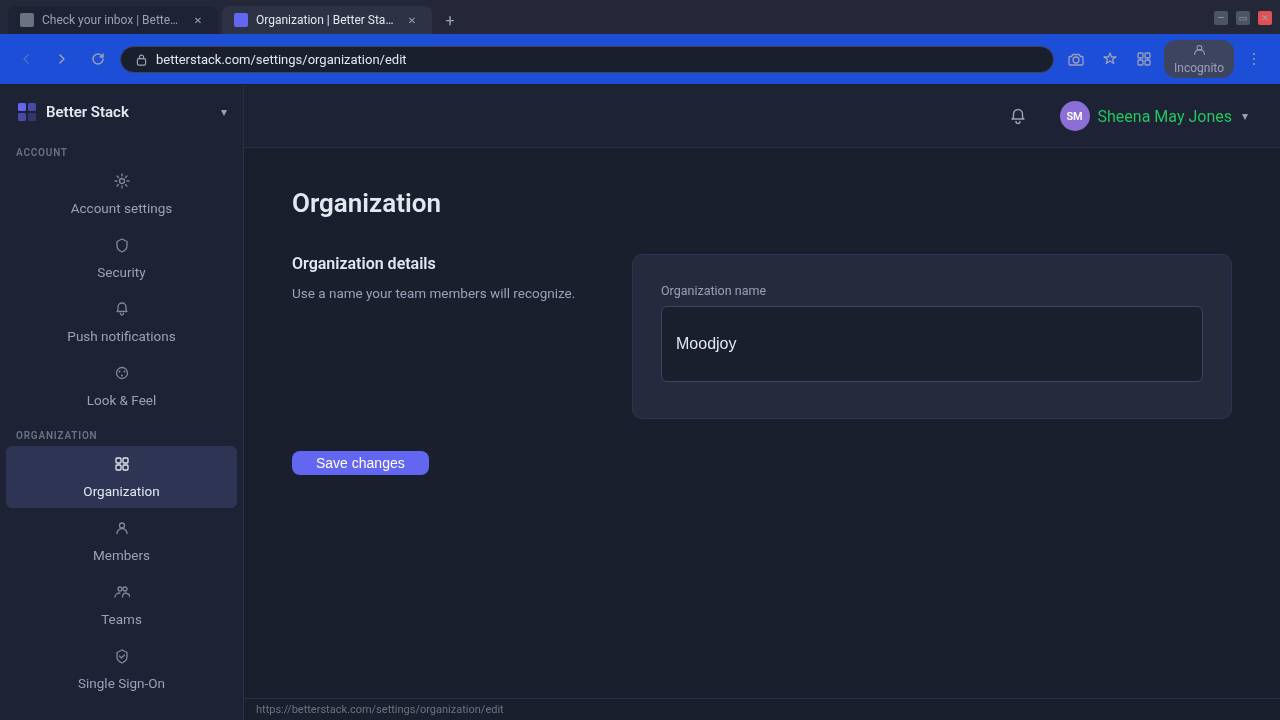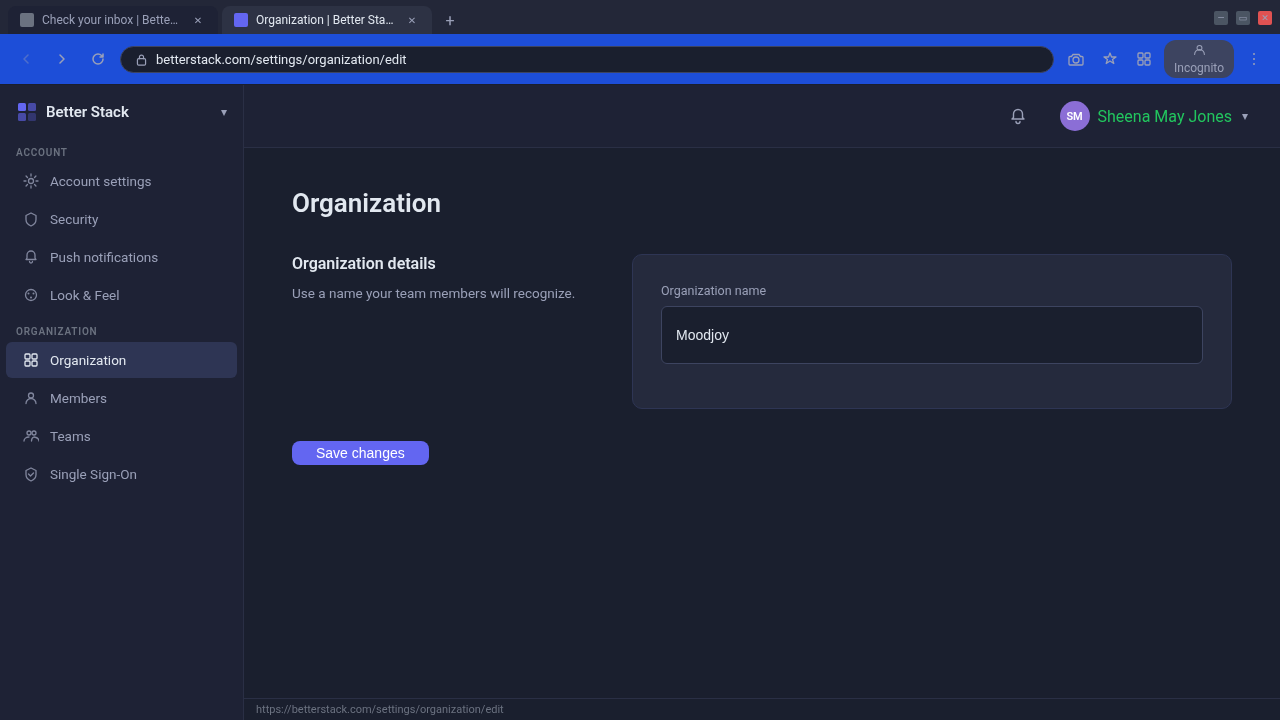--- a/index.html
+++ b/index.html
@@ -219,20 +219,21 @@
       display: flex;
       align-items: center;
       gap: 10px;
       padding: 9px 16px;
       cursor: pointer;
       border-radius: 6px;
       margin: 1px 6px;
       color: #9aa0b8;
       font-size: 13.5px;
       transition: background 0.15s;
+      flex-direction: column;
     }
     .sidebar-item.active {
       background: #2e3554;
       color: #e2e8f0;
     }
     .sidebar-item-icon {
       width: 18px;
       height: 18px;
       display: flex;
       align-items: center;
@@ -280,35 +281,35 @@
 
     .org-form-panel {
       flex: 1;
       background: #252a3d;
       border: 1px solid #2e3554;
       border-radius: 10px;
       padding: 28px 28px;
     }
 
     .form-field {
-      margin-bottom: 16px;
+      margin-bottom: 8px;
     }
     .form-label {
       display: block;
       font-size: 12.5px;
       color: #9aa0b8;
       margin-bottom: 8px;
     }
     .form-input {
       width: 100%;
       background: #1a1f2e;
       border: 1px solid #3d4460;
       border-radius: 6px;
-      padding: 20px 14px;
-      font-size: 14px;
+      padding: 28px 14px;
+      font-size: 16px;
       color: #e2e8f0;
       outline: none;
     }
 
     .save-btn {
       display: inline-flex;
       align-items: center;
       justify-content: center;
       background: #6366f1;
       color: #fff;

